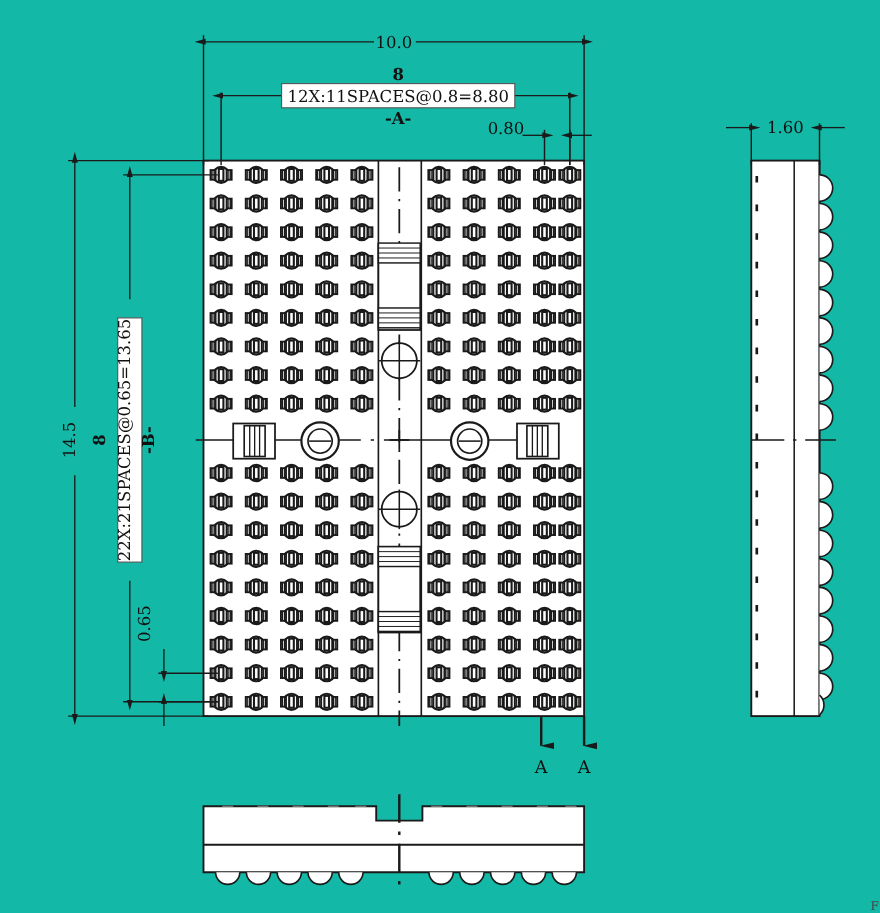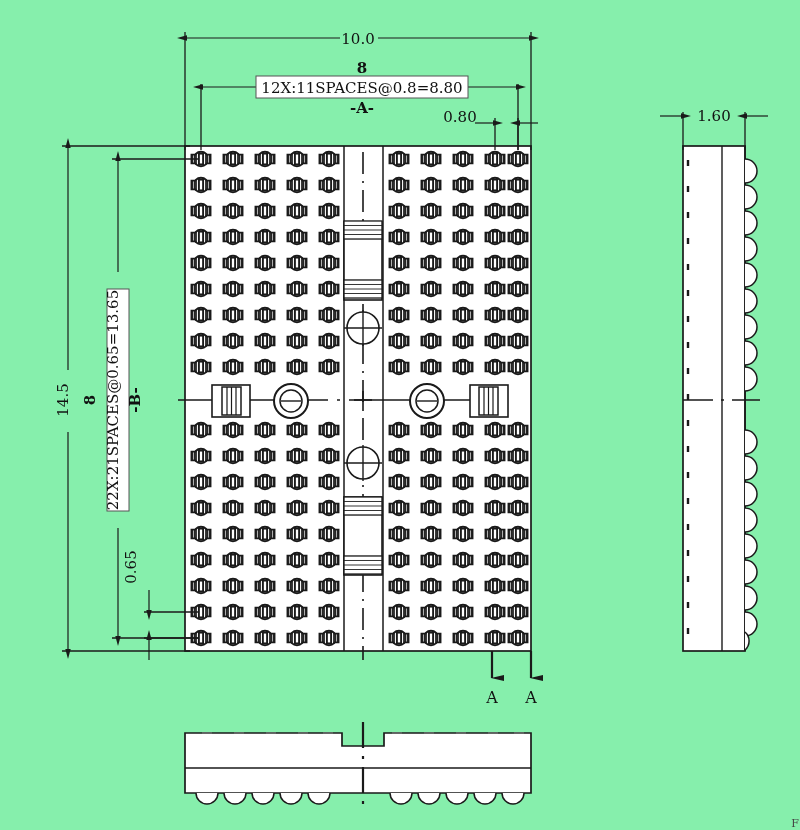--- a/index.html
+++ b/index.html
@@ -1,18 +1,18 @@
 <!DOCTYPE html>
 <html><head>
 <meta charset="utf-8">
 <style>
   html,body{margin:0;padding:0;background:#ffffff;}
   body{width:800px;height:830px;overflow:hidden;
        font-family:"DejaVu Serif", serif;}
-  #stage{position:relative;width:800px;height:830px;background:#86efac;}
+  #stage{position:relative;width:800px;height:830px;background:#14b8a6;}
   svg{display:block;}
   .dimtxt{font-family:"DejaVu Serif", serif;font-size:15px;fill:#111;}
   .dimtxt-b{font-family:"DejaVu Serif", serif;font-size:15px;font-weight:bold;fill:#111;}
   .seclbl{font-family:"DejaVu Serif", serif;font-size:16px;fill:#111;}
   .corner{position:absolute;right:1px;bottom:1px;font-family:"DejaVu Serif",serif;
           font-size:11px;color:#444;line-height:9px;overflow:hidden;height:10px;}
 </style>
 </head>
 <body>
 

